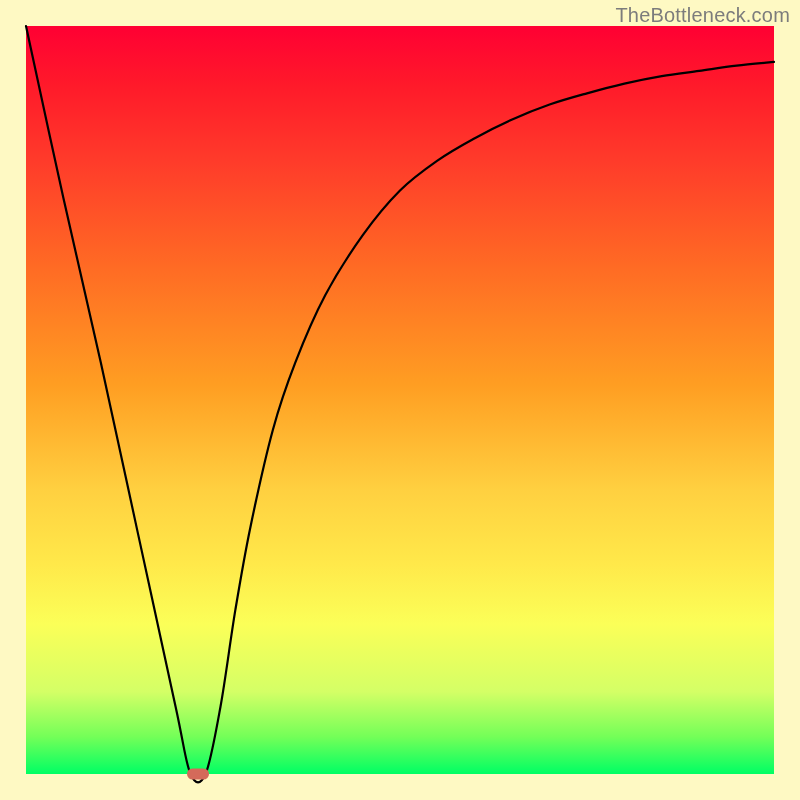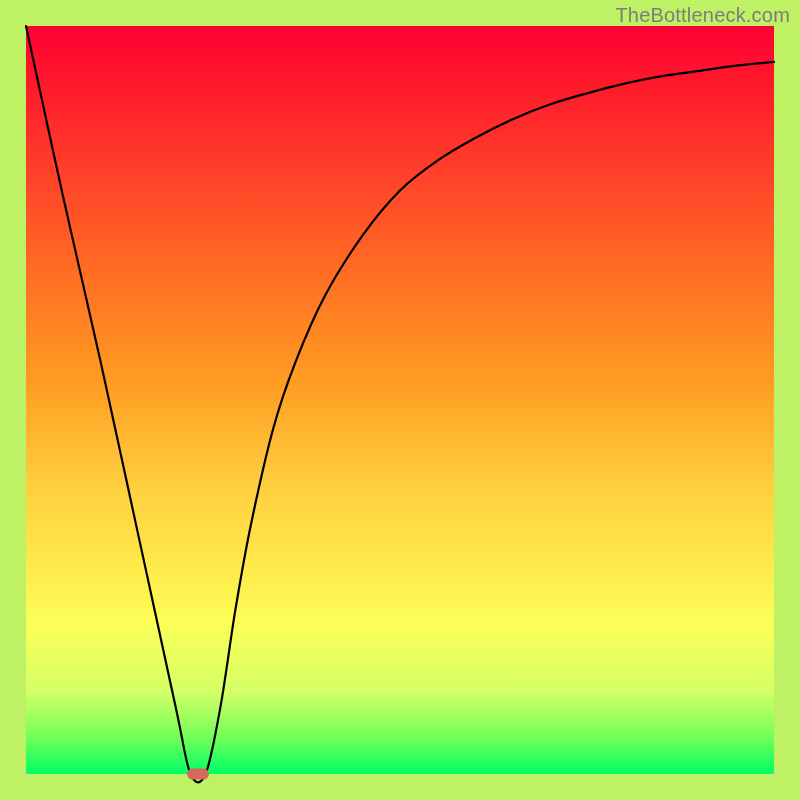--- a/index.html
+++ b/index.html
@@ -8,21 +8,21 @@
     width: 800px;
     height: 800px;
     background: #000;
     overflow: hidden;
     font-family: Arial, Helvetica, sans-serif;
   }
   .frame {
     position: relative;
     width: 800px;
     height: 800px;
-    background: #bef264;
+    background: #fef9c3;
   }
   .plot-area {
     position: absolute;
     left: 26px;
     top: 26px;
     width: 748px;
     height: 748px;
     
     background: linear-gradient(
       to bottom,

